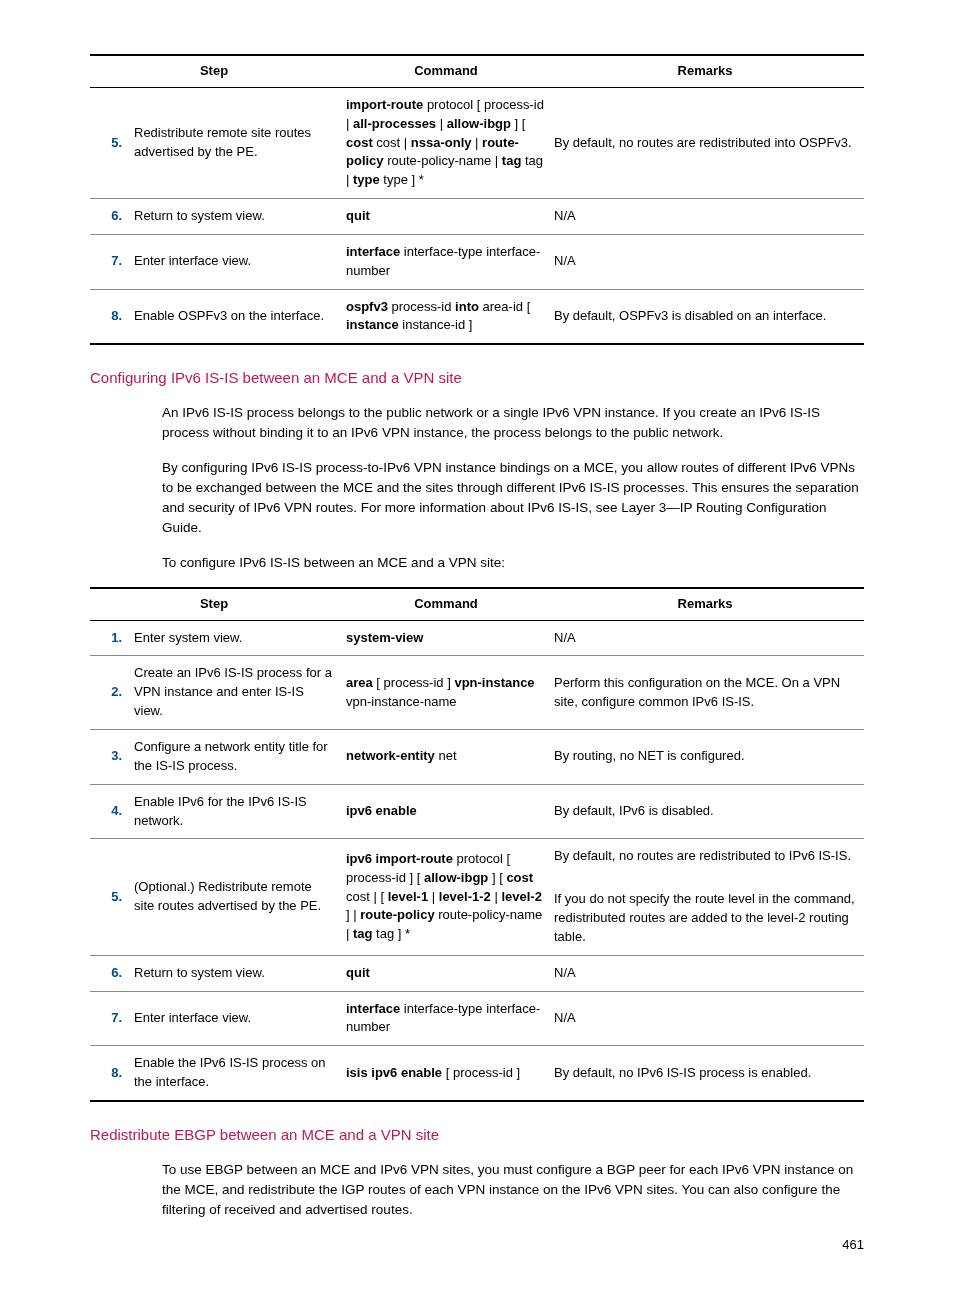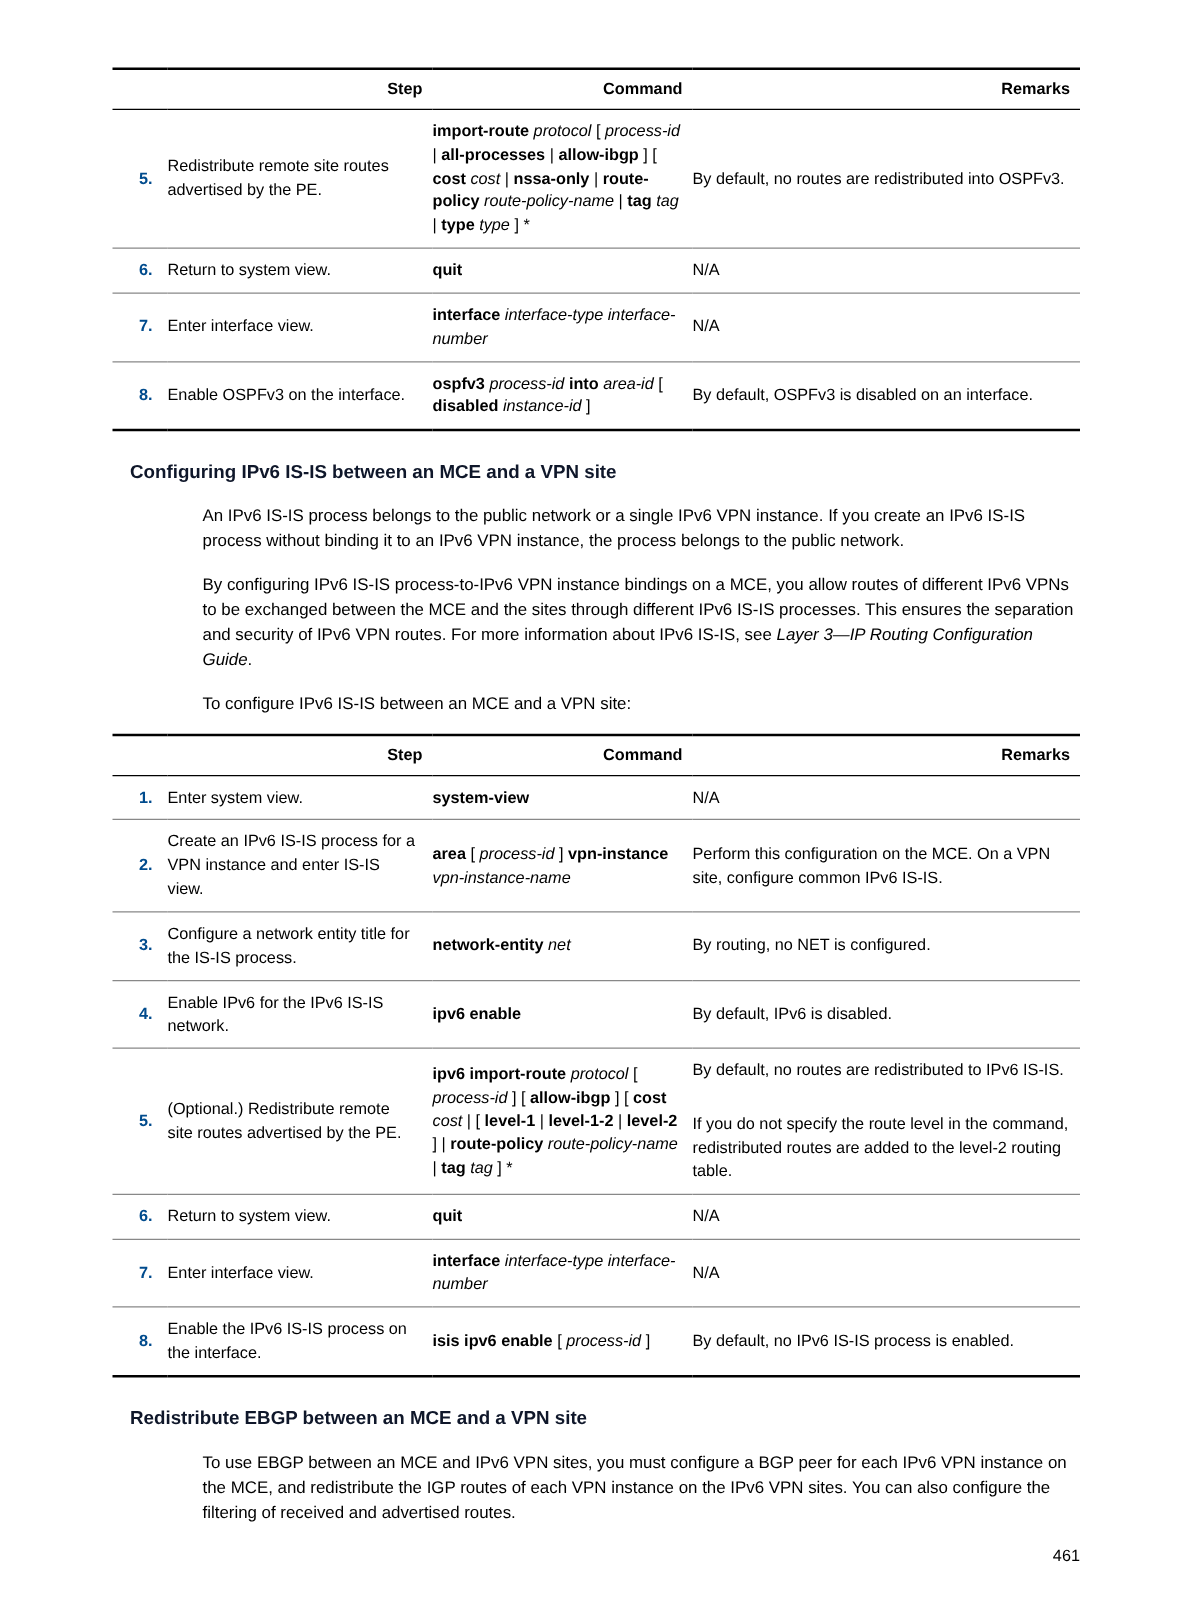--- a/index.html
+++ b/index.html
@@ -13,21 +13,21 @@
     box-sizing: border-box;
     line-height: 1.45;
   }
   table {
     border-collapse: collapse;
     width: 100%;
     margin-top: 4px;
     margin-bottom: 18px;
   }
   th {
-    text-align: right;
+    text-align: center;
     font-weight: bold;
     border-top: 2px solid #000;
     border-bottom: 1.2px solid #000;
     padding: 6px 8px 6px 0;
     font-size: 13px;
   }
   td {
     border-bottom: 0.6px solid #888;
     padding: 8px 8px 8px 0;
     vertical-align: middle;
@@ -40,26 +40,26 @@
     color: #004b8d;
     font-weight: bold;
     width: 32px;
     text-align: right;
     padding-right: 12px;
   }
   .step-col { width: 200px; }
   .cmd-col { width: 200px; }
   .rem-col { }
   .bold { font-weight: bold; }
-  .ital { font-style: italic; }
+  .ital { }
   h3.section {
-    color: #0f172a;
+    color: #be185d;
     font-size: 15px;
-    font-weight: bold;
-    margin: 22px 0 10px 14px;
+    font-weight: normal;
+    margin: 22px 0 10px 0;
   }
   .body-text {
     margin: 0 0 14px 72px;
     font-size: 13.5px;
     line-height: 1.5;
   }
   .body-text.first { margin-top: 14px; }
   .page-num {
     text-align: right;
     font-size: 13px;
@@ -94,21 +94,21 @@
       </tr>
       <tr>
         <td class="step-num">7.</td>
         <td class="step-col stepname">Enter interface view.</td>
         <td class="cmd-col"><span class="bold">interface</span><span class="ital"> interface-type interface-number</span></td>
         <td class="rem-col">N/A</td>
       </tr>
       <tr>
         <td class="step-num">8.</td>
         <td class="step-col stepname">Enable OSPFv3 on the interface.</td>
-        <td class="cmd-col"><span class="bold">ospfv3</span><span class="ital"> process-id </span><span class="bold">into</span><span class="ital"> area-id </span><span class="">[ </span><span class="bold">disabled</span><span class="ital"> instance-id</span><span class=""> ]</span></td>
+        <td class="cmd-col"><span class="bold">ospfv3</span><span class="ital"> process-id </span><span class="bold">into</span><span class="ital"> area-id </span><span class="">[ </span><span class="bold">instance</span><span class="ital"> instance-id</span><span class=""> ]</span></td>
         <td class="rem-col">By default, OSPFv3 is disabled on an interface.</td>
       </tr>
     </tbody>
 </table>
 
 <h3 class="section">Configuring IPv6 IS-IS between an MCE and a VPN site</h3>
 <p class="body-text first">An IPv6 IS-IS process belongs to the public network or a single IPv6 VPN instance. If you create an IPv6 IS-IS process without binding it to an IPv6 VPN instance, the process belongs to the public network.</p>
 <p class="body-text">
   <span>By configuring IPv6 IS-IS process-to-IPv6 VPN instance bindings on a MCE, you allow routes of different IPv6 VPNs to be exchanged between the MCE and the sites through different IPv6 IS-IS processes. This ensures the separation and security of IPv6 VPN routes. For more information about IPv6 IS-IS, see </span><span class="ital">Layer 3—IP Routing Configuration Guide</span><span>.</span>
 </p>

